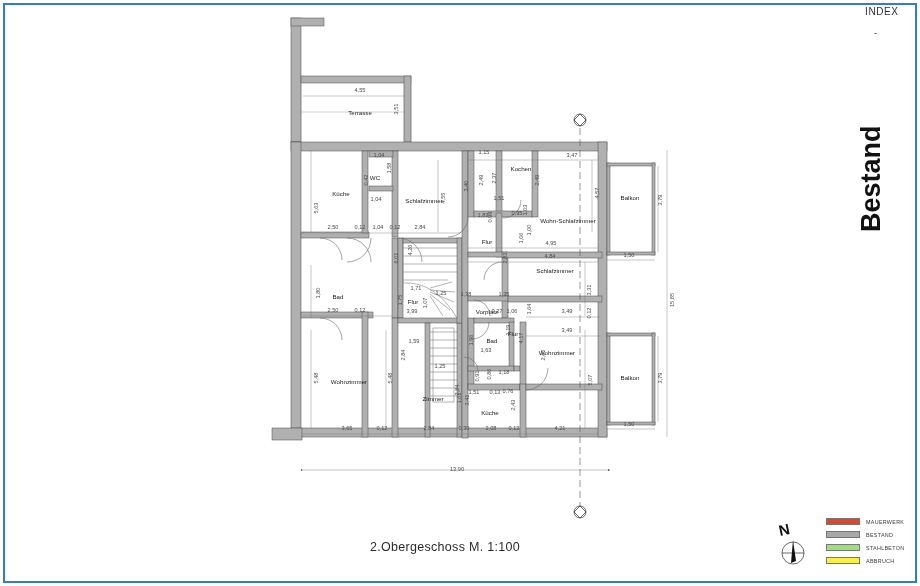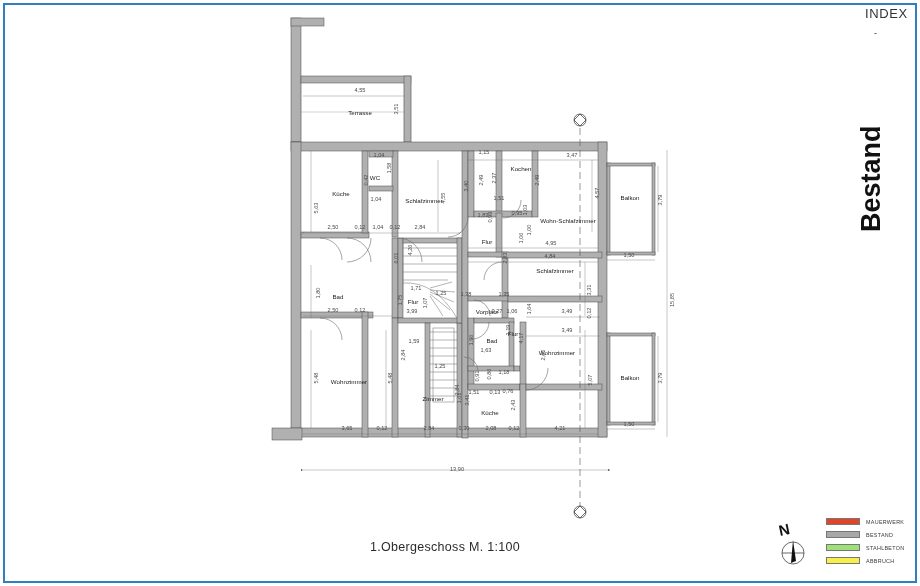--- a/index.html
+++ b/index.html
@@ -8,21 +8,21 @@
     position:relative;width:920px;height:586px;background:#ffffff;
     box-sizing:border-box;overflow:hidden;
   }
   #frame{
     position:absolute;left:3px;top:3px;right:3px;bottom:3px;
     border:2px solid #2f7fc1;box-sizing:border-box;pointer-events:none;
   }
   #drawing{position:absolute;left:0;top:0;width:920px;height:586px;}
   .txt{position:absolute;white-space:nowrap;color:#1a1a1a;}
   #index-label{
-    left:865px;top:6px;font-size:13px;letter-spacing:.6px;color:#333;
+    left:865px;top:6px;font-size:10px;letter-spacing:.6px;color:#333;
   }
   #index-value{left:874px;top:28px;font-size:9px;color:#333;}
   #bestand{
     position:absolute;left:856px;top:232px;width:150px;
     transform:rotate(-90deg);transform-origin:0 0;
     font-size:27px;font-weight:bold;color:#111;letter-spacing:0px;
   }
   #plan-title{
     left:370px;top:540px;font-size:12.5px;color:#2b2b2b;letter-spacing:.3px;
   }
@@ -307,21 +307,21 @@
       <div class="txt" style="left: 514px; top: 428px; font-size: 5.6px; color: rgb(74, 74, 74); transform: translate(-50%, -50%) rotate(0deg);">0,12</div>
       <div class="txt" style="left: 560px; top: 428px; font-size: 5.6px; color: rgb(74, 74, 74); transform: translate(-50%, -50%) rotate(0deg);">4,21</div>
       <div class="txt" style="left: 457px; top: 469px; font-size: 5.6px; color: rgb(74, 74, 74); transform: translate(-50%, -50%) rotate(0deg);">13,90</div>
     </div>
 
   <div class="txt" id="index-label">INDEX</div>
   <div class="txt" id="index-value">-</div>
 
   <div id="bestand">Bestand</div>
 
-  <div class="txt" id="plan-title">1.Obergeschoss M. 1:100</div>
+  <div class="txt" id="plan-title">2.Obergeschoss M. 1:100</div>
 
   <svg id="compass" viewBox="0 0 42 48">
     <text x="8" y="16" font-family="Liberation Sans, sans-serif" font-size="15" font-weight="bold" fill="#111" transform="rotate(-12 8 16)">N</text>
     <circle cx="21" cy="33" r="11" fill="none" stroke="#444" stroke-width="0.8"></circle>
     <line x1="10" y1="33" x2="32" y2="33" stroke="#444" stroke-width="0.8"></line>
     <path d="M19 43 L21 20 L24 41 z" fill="#111"></path>
   </svg>
 
   <div id="legend">
       <div class="leg-row">

